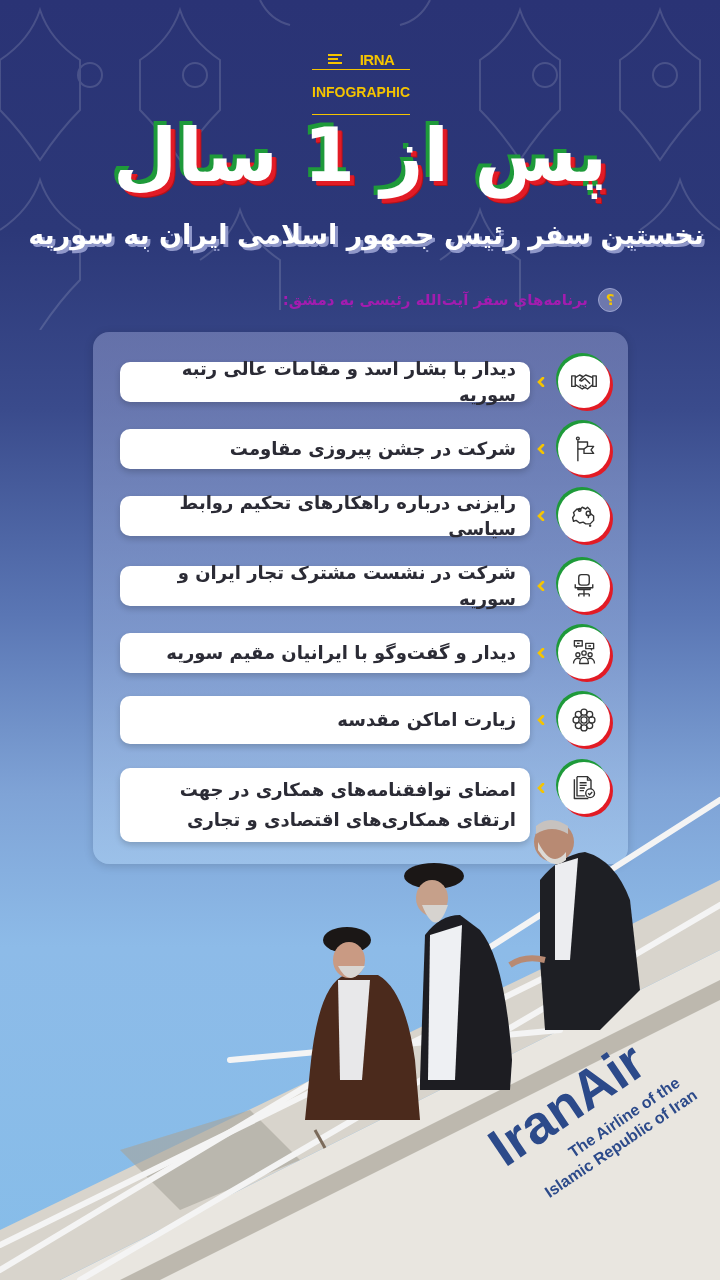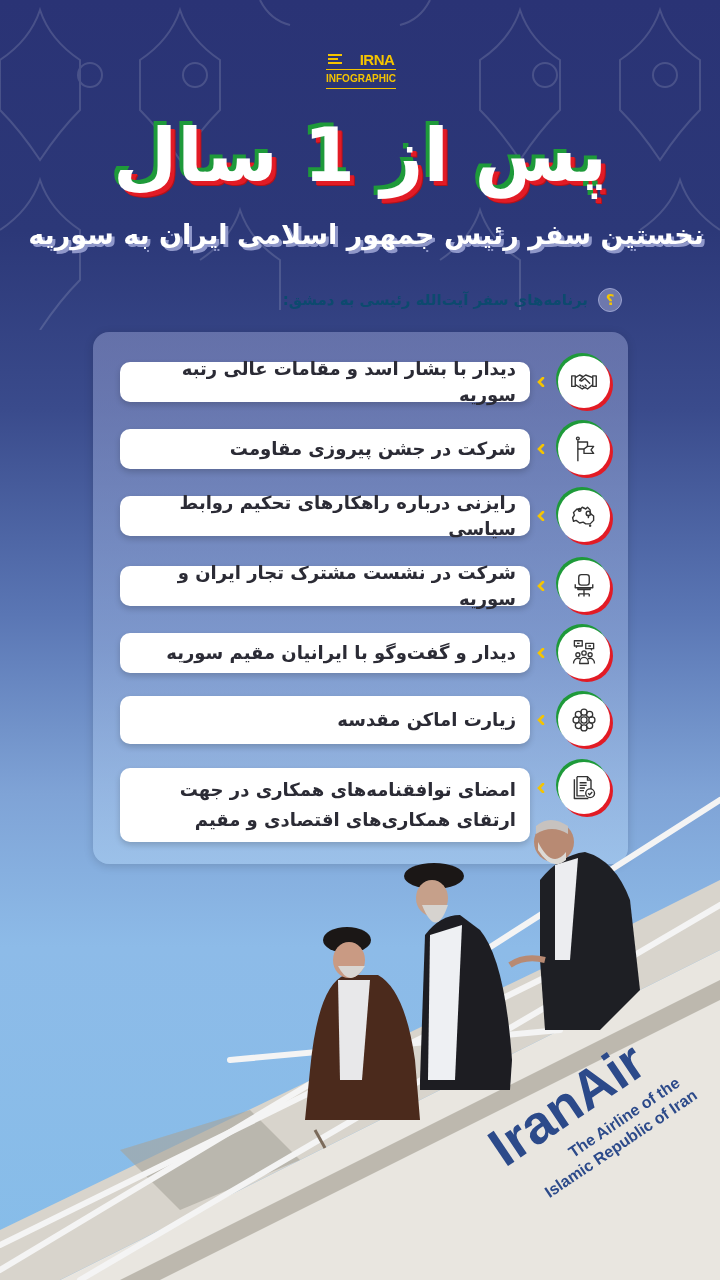--- a/index.html
+++ b/index.html
@@ -11,21 +11,21 @@
     }
     .pattern { position: absolute; left: 0; top: 0; width: 720px; height: 330px; opacity: 0.14; }
     .logo {
       position: absolute; left: 326px; top: 52px; width: 70px; height: 34px;
       display: flex; flex-direction: column; align-items: center;
     }
     .logo-top { display: flex; align-items: center; gap: 2px; }
     .logo-mark { width: 14px; height: 12px; position: relative; }
     .logo-mark span { position: absolute; left: 0; height: 2px; background: #f5c400; }
     .logo-irna { color: #f5c400; font-family: "Liberation Sans", sans-serif; font-weight: 700; font-size: 15px; letter-spacing: -0.5px; line-height: 15px; margin-left: 16px; }
-    .logo-sub { color: #f5c400; font-family: "Liberation Sans", sans-serif; font-weight: 700; font-size: 10px; line-height: 10px; border-top: 1px solid #f5c400; border-bottom: 1px solid #f5c400; padding: 4px 0; margin-top: 2px; }
+    .logo-sub { color: #f5c400; font-family: "Liberation Sans", sans-serif; font-weight: 700; font-size: 14px; line-height: 10px; border-top: 1px solid #f5c400; border-bottom: 1px solid #f5c400; padding: 17px 0; margin-top: 2px; }
     .title {
       position: absolute; left: 0; right: 0; top: 100px; text-align: center;
       direction: rtl; font-weight: 900; font-size: 74px; line-height: 110px;
       color: #ffffff; font-family: "DejaVu Sans", sans-serif; letter-spacing: 2px;
       text-shadow: -4px -4px 0 #1e9a3a, 4px 4px 0 #e21b25, 5px 5px 0 #b3121a;
     }
     .subtitle {
       position: absolute; left: 0; right: 0; top: 215px; text-align: center;
       direction: rtl; color: #fff; font-weight: 700; font-size: 27px; line-height: 40px;
       text-shadow: 3px 3px 0 #8f97c9;
@@ -34,21 +34,21 @@
     .section-head {
       position: absolute; right: 98px; top: 288px; direction: rtl;
       display: flex; align-items: center; gap: 10px;
     }
     .q-badge {
       width: 24px; height: 24px; border-radius: 50%;
       background: #6e78ad; color: #f5c400; font-weight: 700; font-size: 15px;
       display: flex; align-items: center; justify-content: center;
       border: 1px solid #9aa2cf;
     }
-    .section-label { color: #0c4a6e; font-weight: 700; font-size: 15px; }
+    .section-label { color: #a21caf; font-weight: 700; font-size: 15px; }
     .panel {
       position: absolute; left: 93px; top: 332px; width: 535px; height: 532px;
       border-radius: 16px;
       background: linear-gradient(180deg, rgba(140,150,200,0.55) 0%, rgba(150,175,220,0.55) 60%, rgba(170,205,240,0.6) 100%);
       box-shadow: 0 2px 10px rgba(0,0,0,0.15);
     }
     .item { position: absolute; left: 120px; width: 490px; direction: rtl; display: flex; align-items: center; }
     .icon-circle {
       position: absolute; right: 0; width: 52px; height: 52px; border-radius: 50%;
       background: #fff;
@@ -237,21 +237,21 @@
         <path d="M11 10h8M11 13h8M11 16h6M11 19h5"></path>
         <circle cx="23" cy="22" r="5"></circle>
         <path d="M20.8 22l1.6 1.6 3-3"></path>
       </svg>
   </div>
   <div class="chev" style="top:21px;">
       <svg viewBox="0 0 10 10" width="10" height="10">
         <path d="M7 1L3 5l4 4" fill="none" stroke="#f5c400" stroke-width="2.6" stroke-linecap="round"></path>
       </svg>
     </div>
-  <div class="pill" style="top:6px;height:74px;padding-top:4px;padding-bottom:4px;line-height:30px;">امضای توافقنامه‌های همکاری در جهت ارتقای همکاری‌های اقتصادی و مقیم</div>
+  <div class="pill" style="top:6px;height:74px;padding-top:4px;padding-bottom:4px;line-height:30px;">امضای توافقنامه‌های همکاری در جهت ارتقای همکاری‌های اقتصادی و تجاری</div>
 </div>
 
 <svg class="photo" viewBox="0 780 720 500">
 
   <path d="M60 1280 L720 950 L720 1280 Z" fill="#e9e6e0"></path>
   <path d="M0 1230 L560 960 L720 880 L720 950 L60 1280 L0 1280 Z" fill="#d8d4cc"></path>
   <path d="M120 1280 L720 980 L720 1000 L160 1280 Z" fill="#bdb8ae"></path>
 
   <path d="M120 1150 L250 1110 L300 1160 L180 1210 Z" fill="#a7a39a" opacity="0.6"></path>
 

